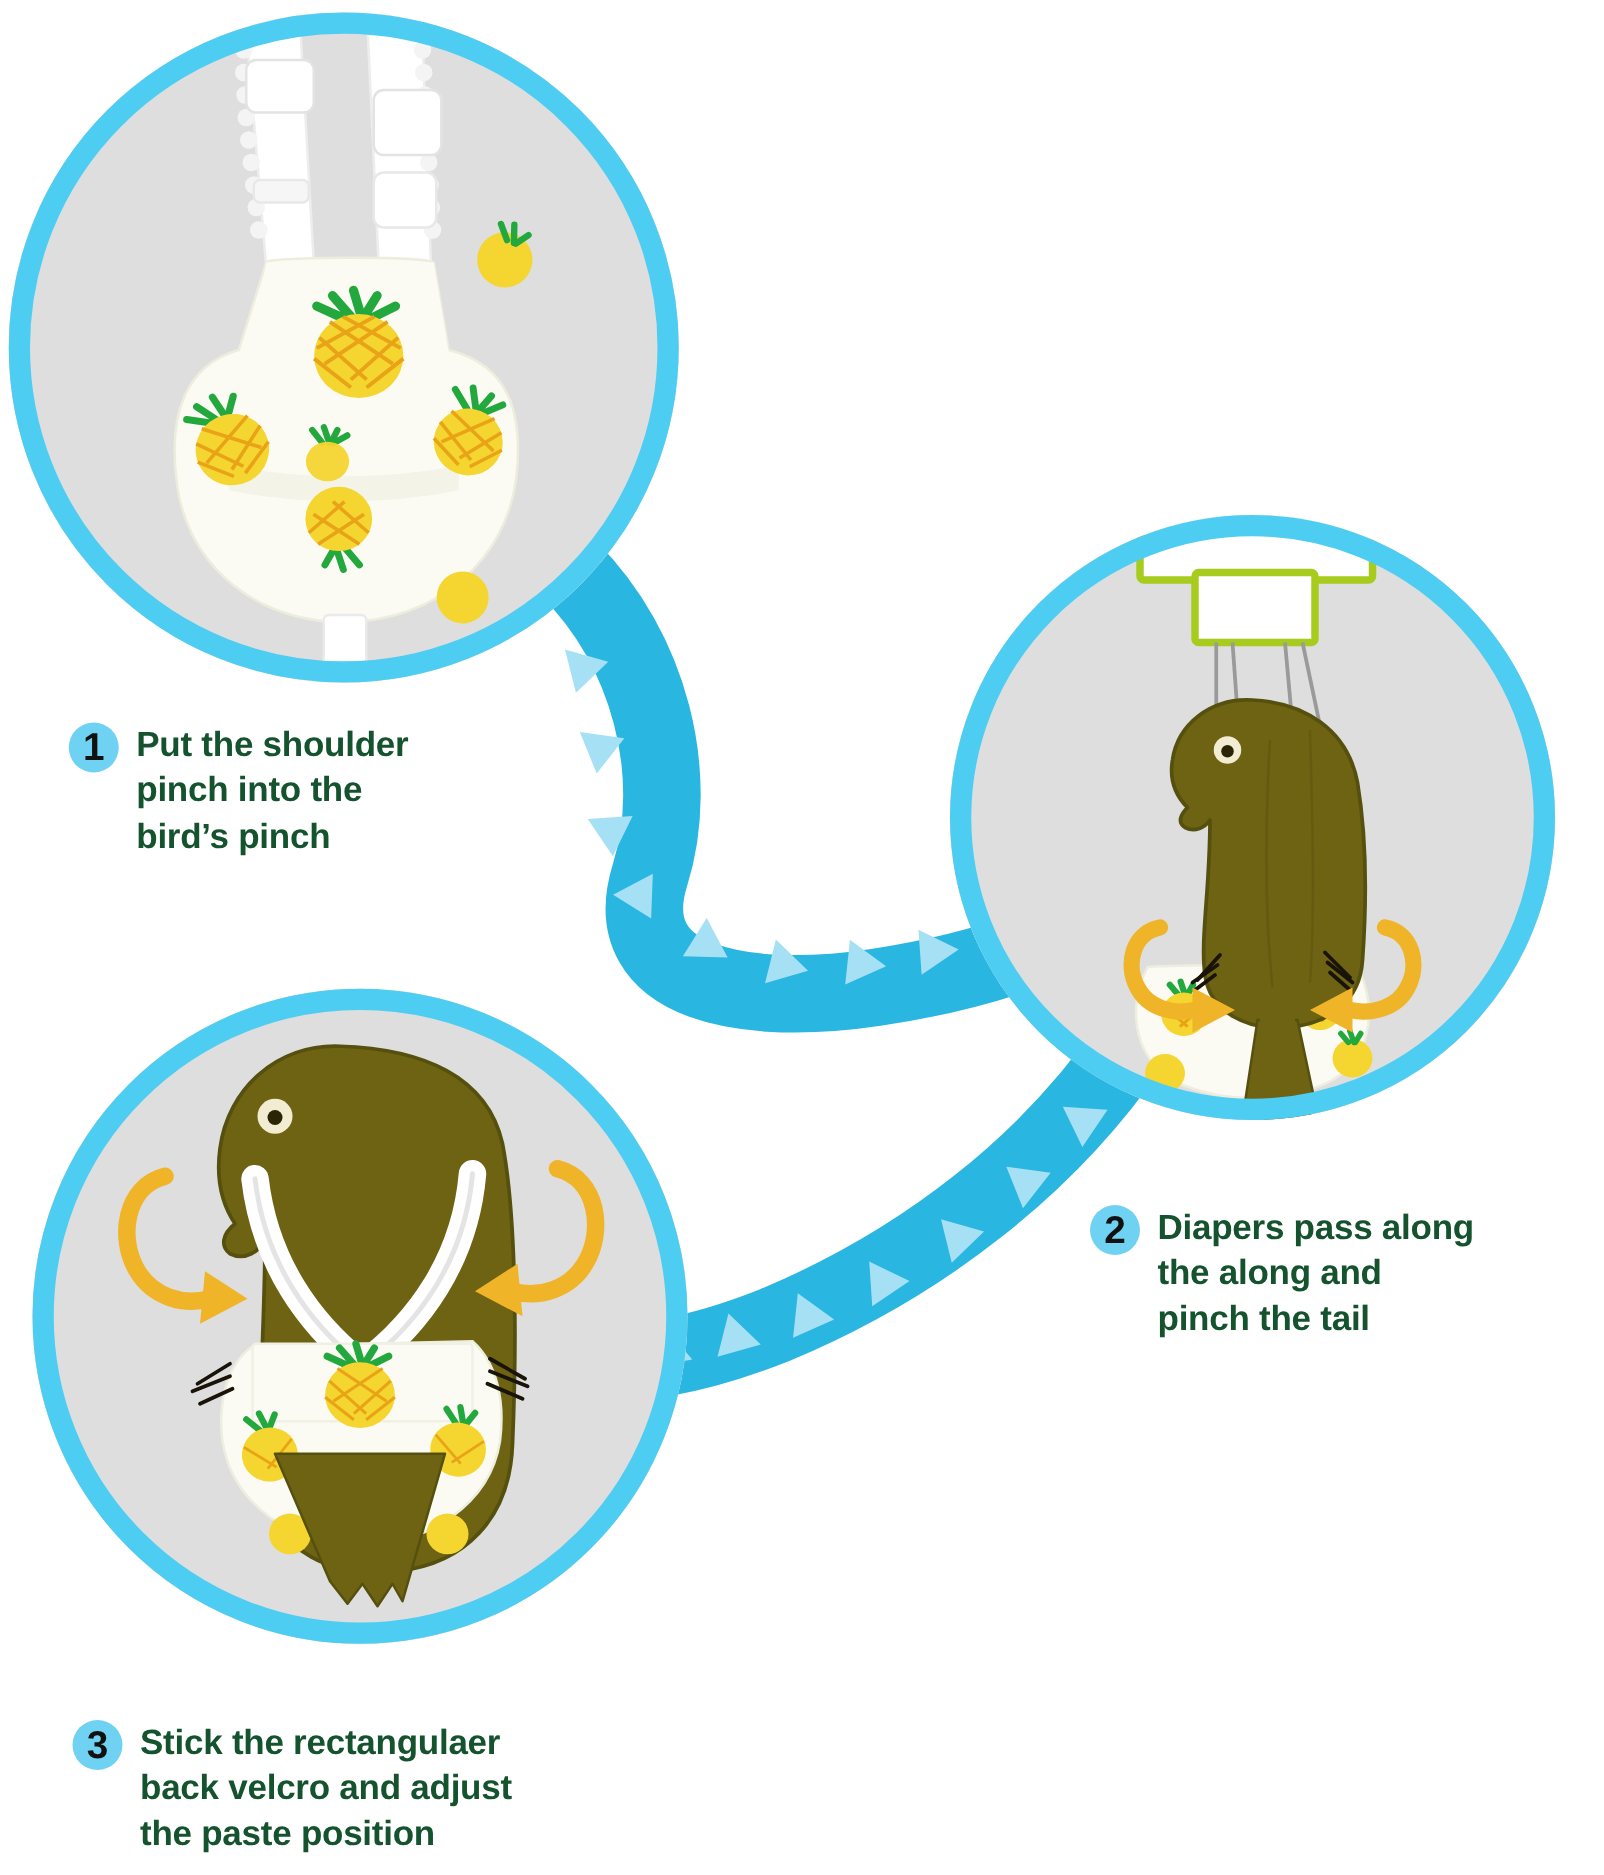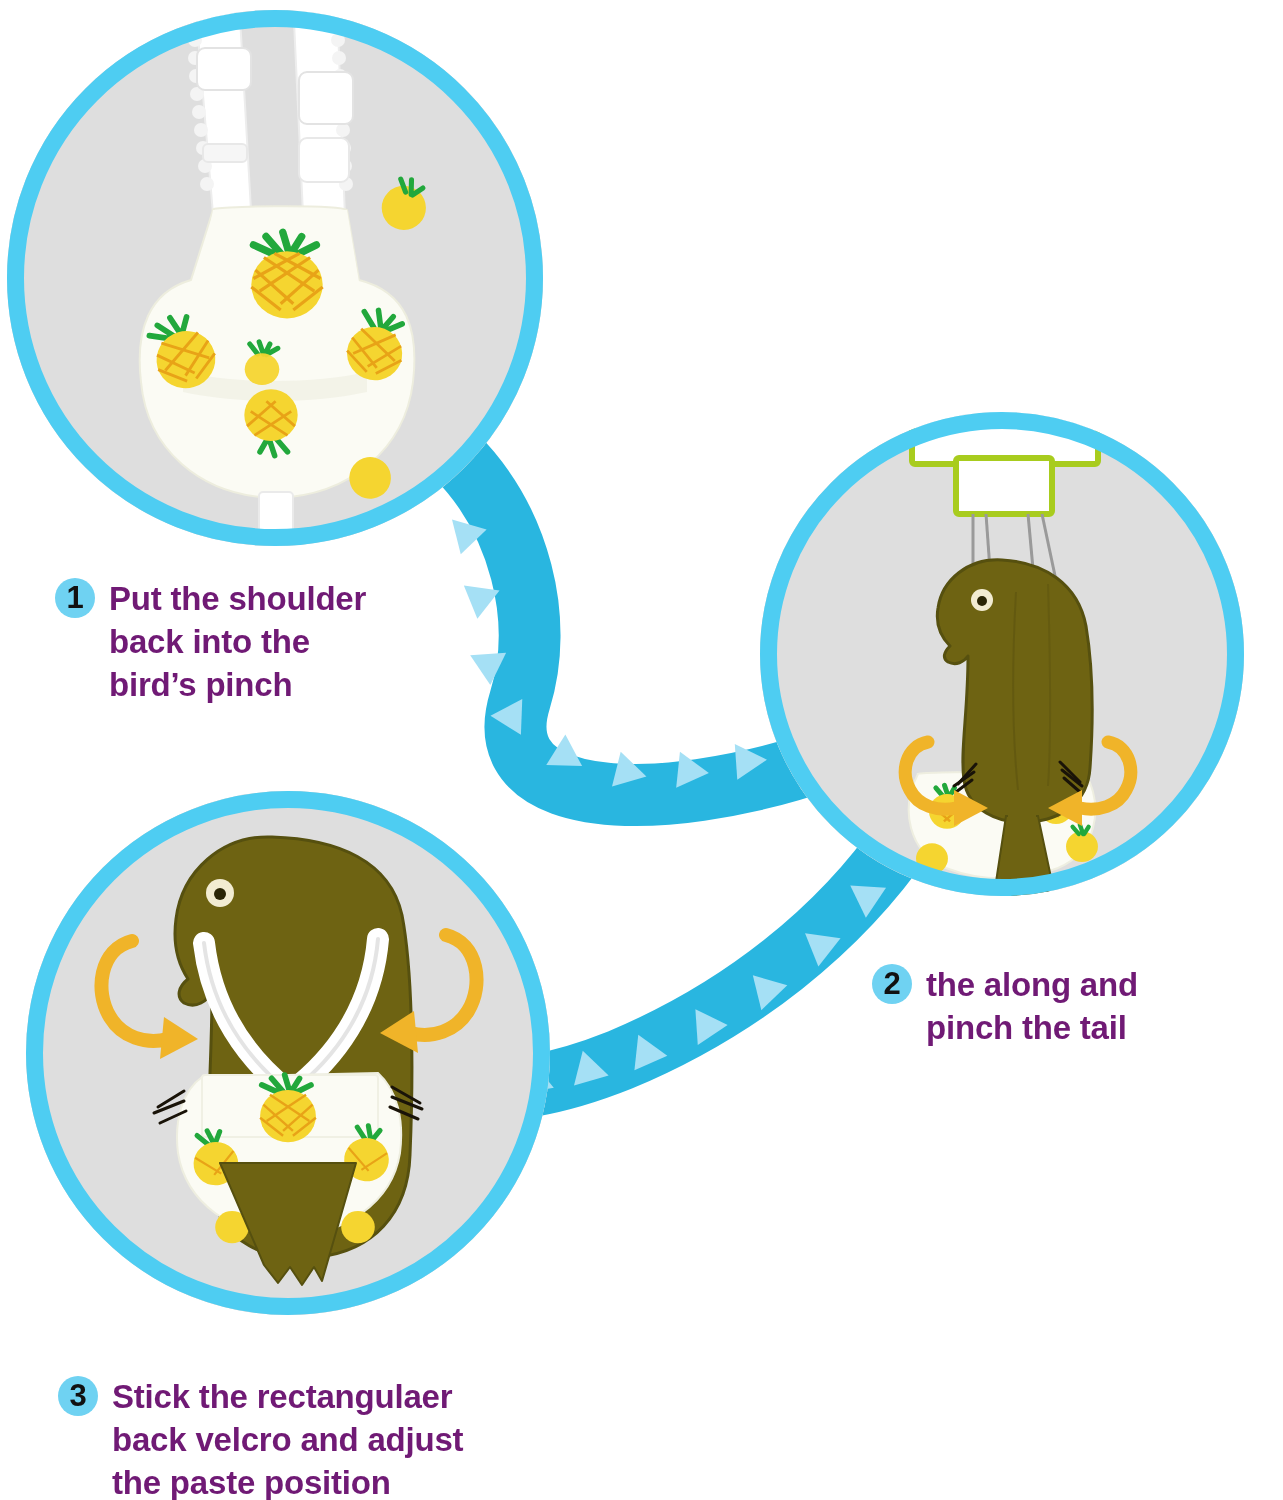--- a/index.html
+++ b/index.html
@@ -45,24 +45,24 @@
     border-radius: 50%;
     background: #6fd2f2;
     color: #111111;
     font-size: 31px;
     font-weight: bold;
     line-height: 40px;
     text-align: center;
     font-family: "Liberation Sans", sans-serif;
   }
   .step-text {
-    font-size: 33px;
+    font-size: 28px;
     font-weight: bold;
     line-height: 1.30;
-    color: #701a75;
+    color: #14532d;
     letter-spacing: -0.2px;
     font-family: "Liberation Sans", sans-serif;
   }
   #step1 { left: 55px;  top: 578px;  width: 420px; }
   #step2 { left: 872px; top: 964px;  width: 400px; }
   #step3 { left: 58px;  top: 1376px; width: 470px; }
   #step2 .badge { background: #6fd2f2; }
 </style>
 </head>
 <body>
@@ -392,28 +392,29 @@
         <polygon points="388,220 354,242 392,262" fill="#f0b429"></polygon>
       </g>
     </svg>
   </div>
   <div class="circle-ring" style="left:26px; top:791px; width:524px; height:524px;"></div>
 
   <div class="step" id="step1">
     <div class="badge">1</div>
     <div class="step-text">
       <div>Put the shoulder</div>
-      <div>back into the</div>
+      <div>pinch into the</div>
       <div>bird’s pinch</div>
     </div>
   </div>
 
   <div class="step" id="step2">
     <div class="badge">2</div>
     <div class="step-text">
+      <div>Diapers pass along</div>
       <div>the along and</div>
       <div>pinch the tail</div>
     </div>
   </div>
 
   <div class="step" id="step3">
     <div class="badge">3</div>
     <div class="step-text">
       <div>Stick the rectangulaer</div>
       <div>back velcro and adjust</div>

